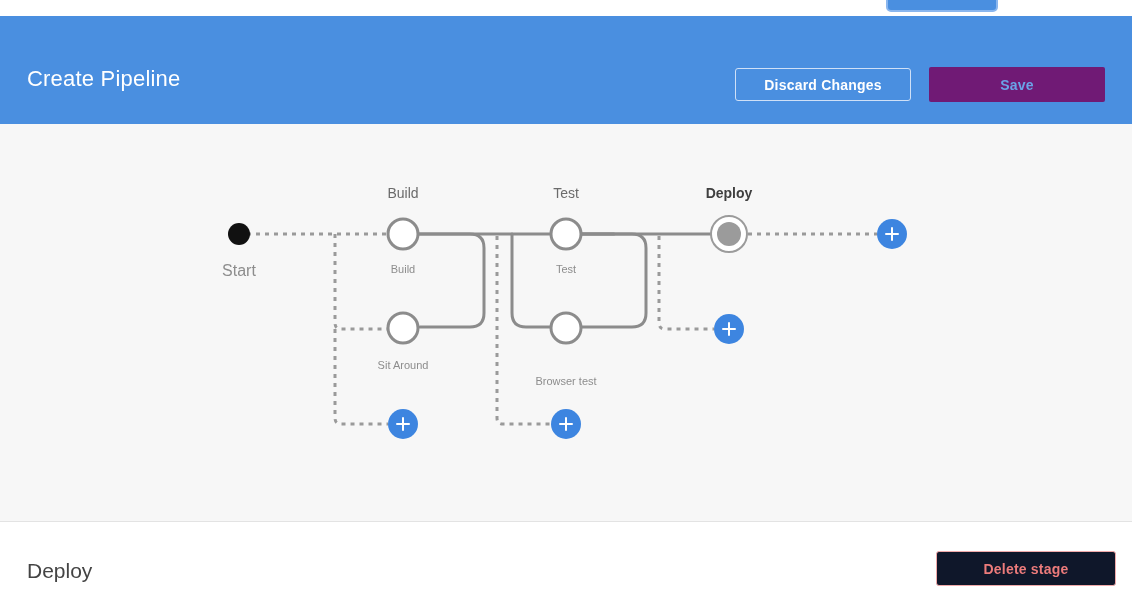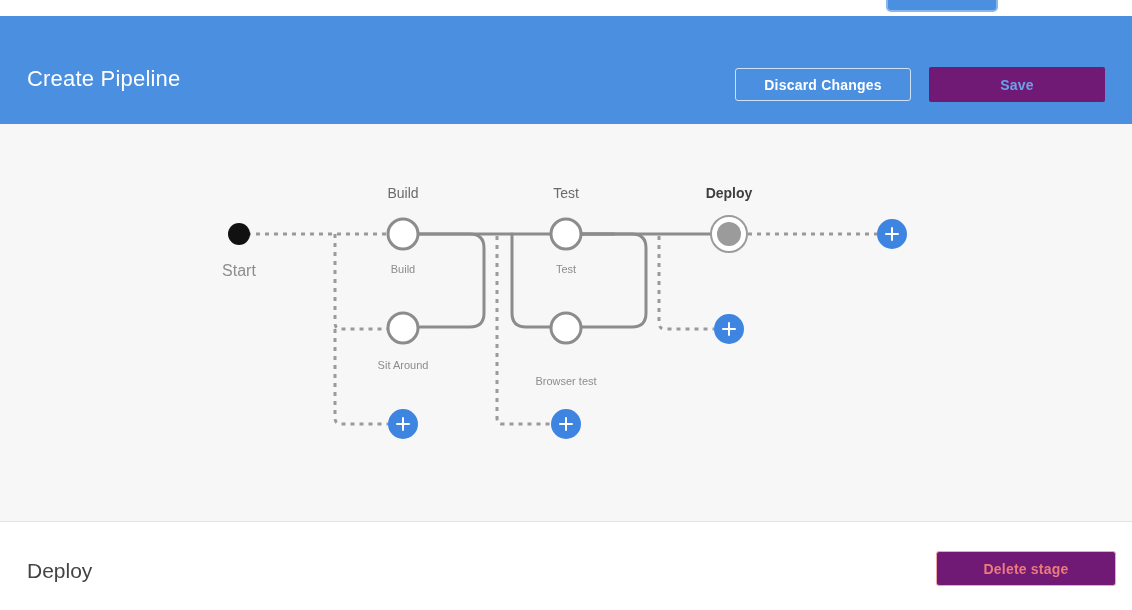--- a/index.html
+++ b/index.html
@@ -190,21 +190,21 @@
     line-height: 1;
   }
   .btn-delete {
     position: absolute;
     left: 936px;
     top: 551px;
     width: 180px;
     height: 35px;
     border: 1px solid #f0a9a9;
     border-radius: 3px;
-    background: #701a75;
+    background: #0f172a;
     color: #ec7b7b;
     font-family: "Liberation Sans", sans-serif;
     font-size: 14px;
     font-weight: bold;
     letter-spacing: 0.2px;
     cursor: pointer;
     padding: 0;
   }
 </style>
 </head>

